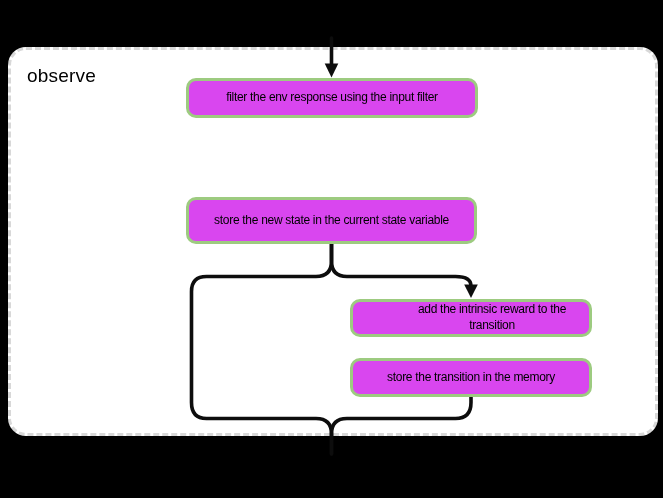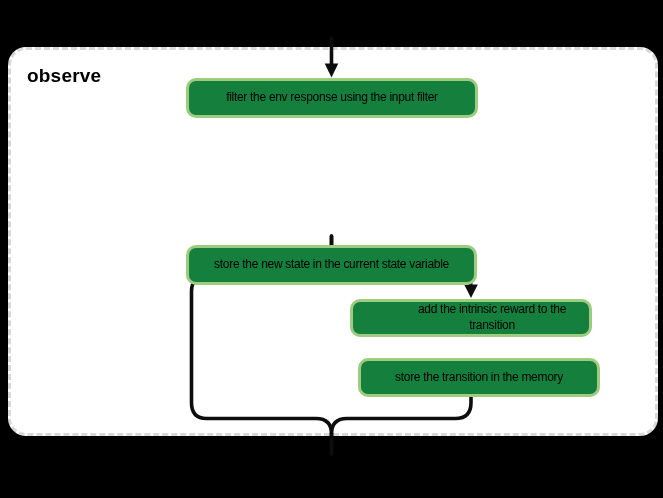--- a/index.html
+++ b/index.html
@@ -17,21 +17,21 @@
     width: 650px; height: 389px;
     box-sizing: border-box;
     background: var(--group-bg, #ffffff);
     border: 3px dashed var(--group-border-color, #d8d8d8);
     border-radius: 18px;
   }
   .group-title {
     position: absolute;
     left: 27px; top: 65px;
     font-size: 19px;
-    font-weight: bold;
+    font-weight: normal;
     color: var(--text-color, #000000);
     letter-spacing: 0.2px;
   }
   svg.connectors {
     position: absolute;
     left: 0; top: 0;
     width: 663px; height: 498px;
     pointer-events: none;
   }
   svg.connectors path {
@@ -40,38 +40,38 @@
     stroke-width: 3.6;
     stroke-linecap: round;
   }
   svg.connectors polygon {
     fill: var(--connector-color, #0d0d0d);
     stroke: none;
   }
   .node {
     position: absolute;
     box-sizing: border-box;
-    background: #15803d;
+    background: #d946ef;
     border: 3px solid var(--node-border-color, #9dcb80);
     border-radius: 10px;
     display: flex;
     align-items: center;
     justify-content: center;
     text-align: center;
     font-size: 12px;
     letter-spacing: -0.3px;
     line-height: 1.3;
     color: var(--text-color, #000000);
     padding: 2px 6px;
   }
   #node-1 { left: 186px; top: 78px;  width: 292px; height: 40px; }
   #node-2 { left: 186px; top: 134px; width: 292px; height: 45px; }
-  #node-3 { left: 186px; top: 197px; width: 291px; height: 40px; margin-top: 48px; }
+  #node-3 { left: 186px; top: 197px; width: 291px; height: 47px; }
   #node-4 { left: 350px; top: 299px; width: 242px; height: 38px; padding-left: 48px; }
-  #node-5 { left: 350px; top: 358px; width: 242px; height: 39px; margin-left: 8px; }
+  #node-5 { left: 350px; top: 358px; width: 242px; height: 39px; }
   .cond-label {
     position: absolute;
     left: 347px; top: 255px;
     font-size: 12.5px;
     font-weight: bold;
     letter-spacing: -0.2px;
     color: var(--text-color, #000000);
     white-space: nowrap;
   }
 </style>

